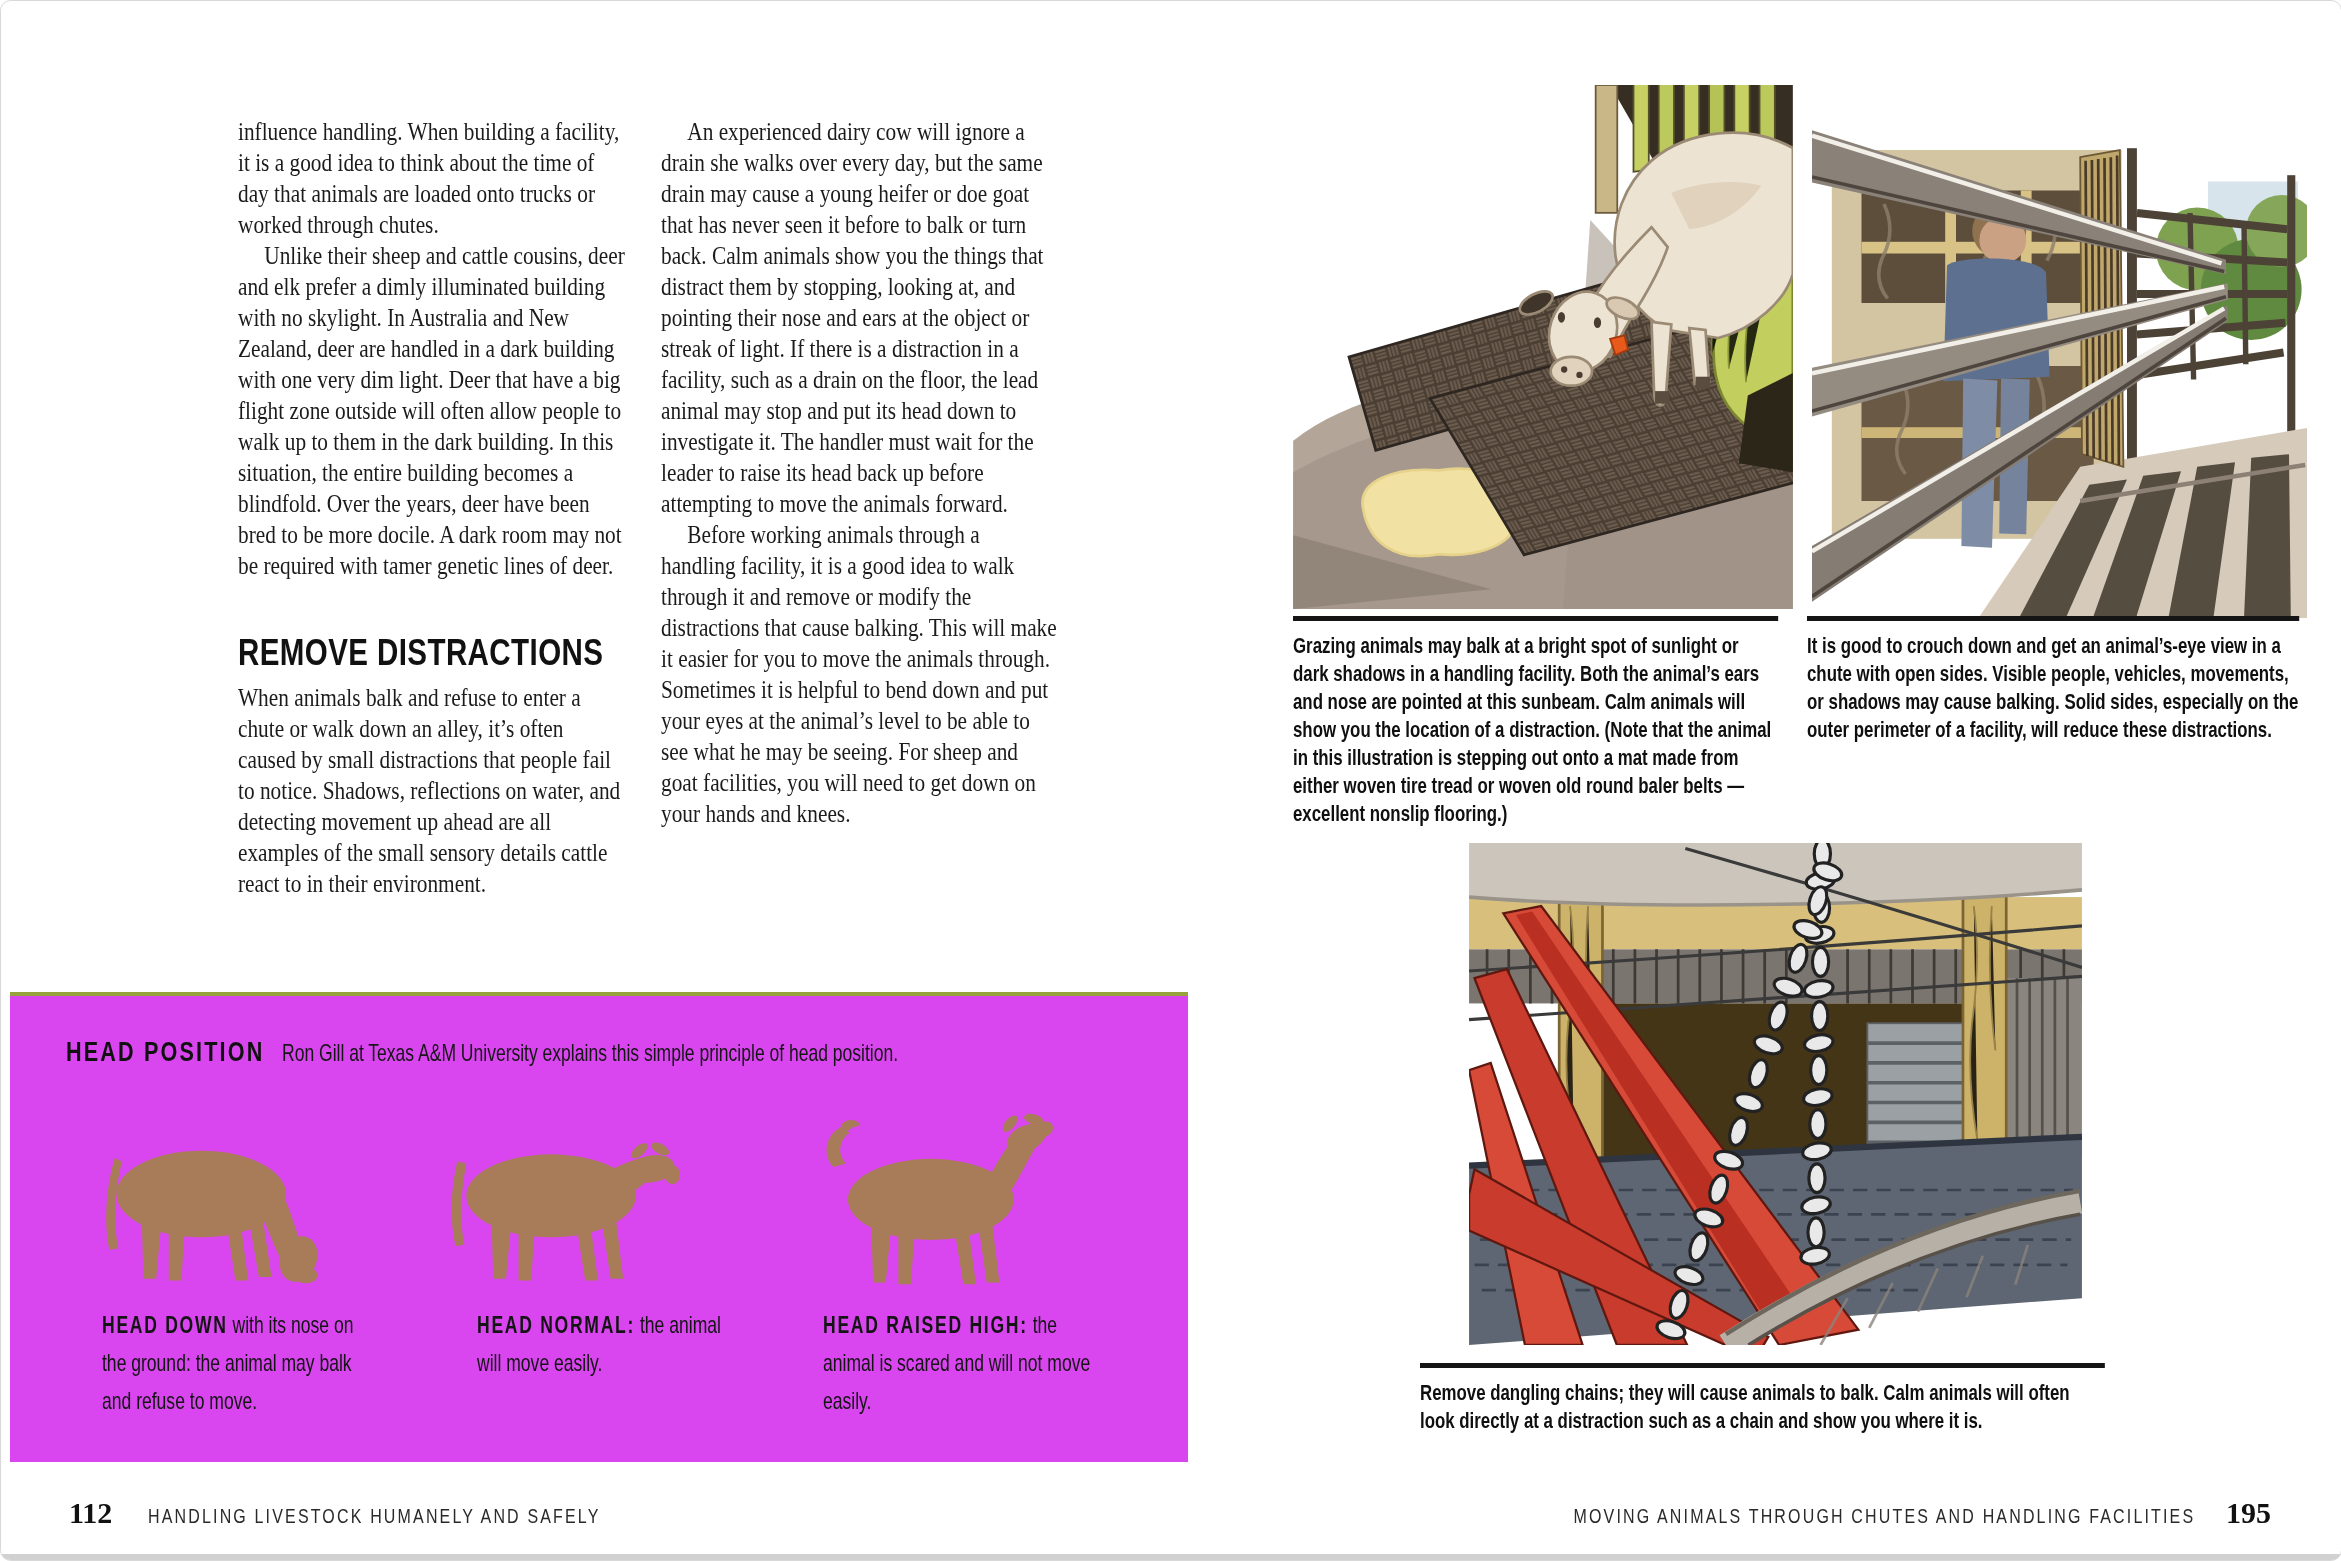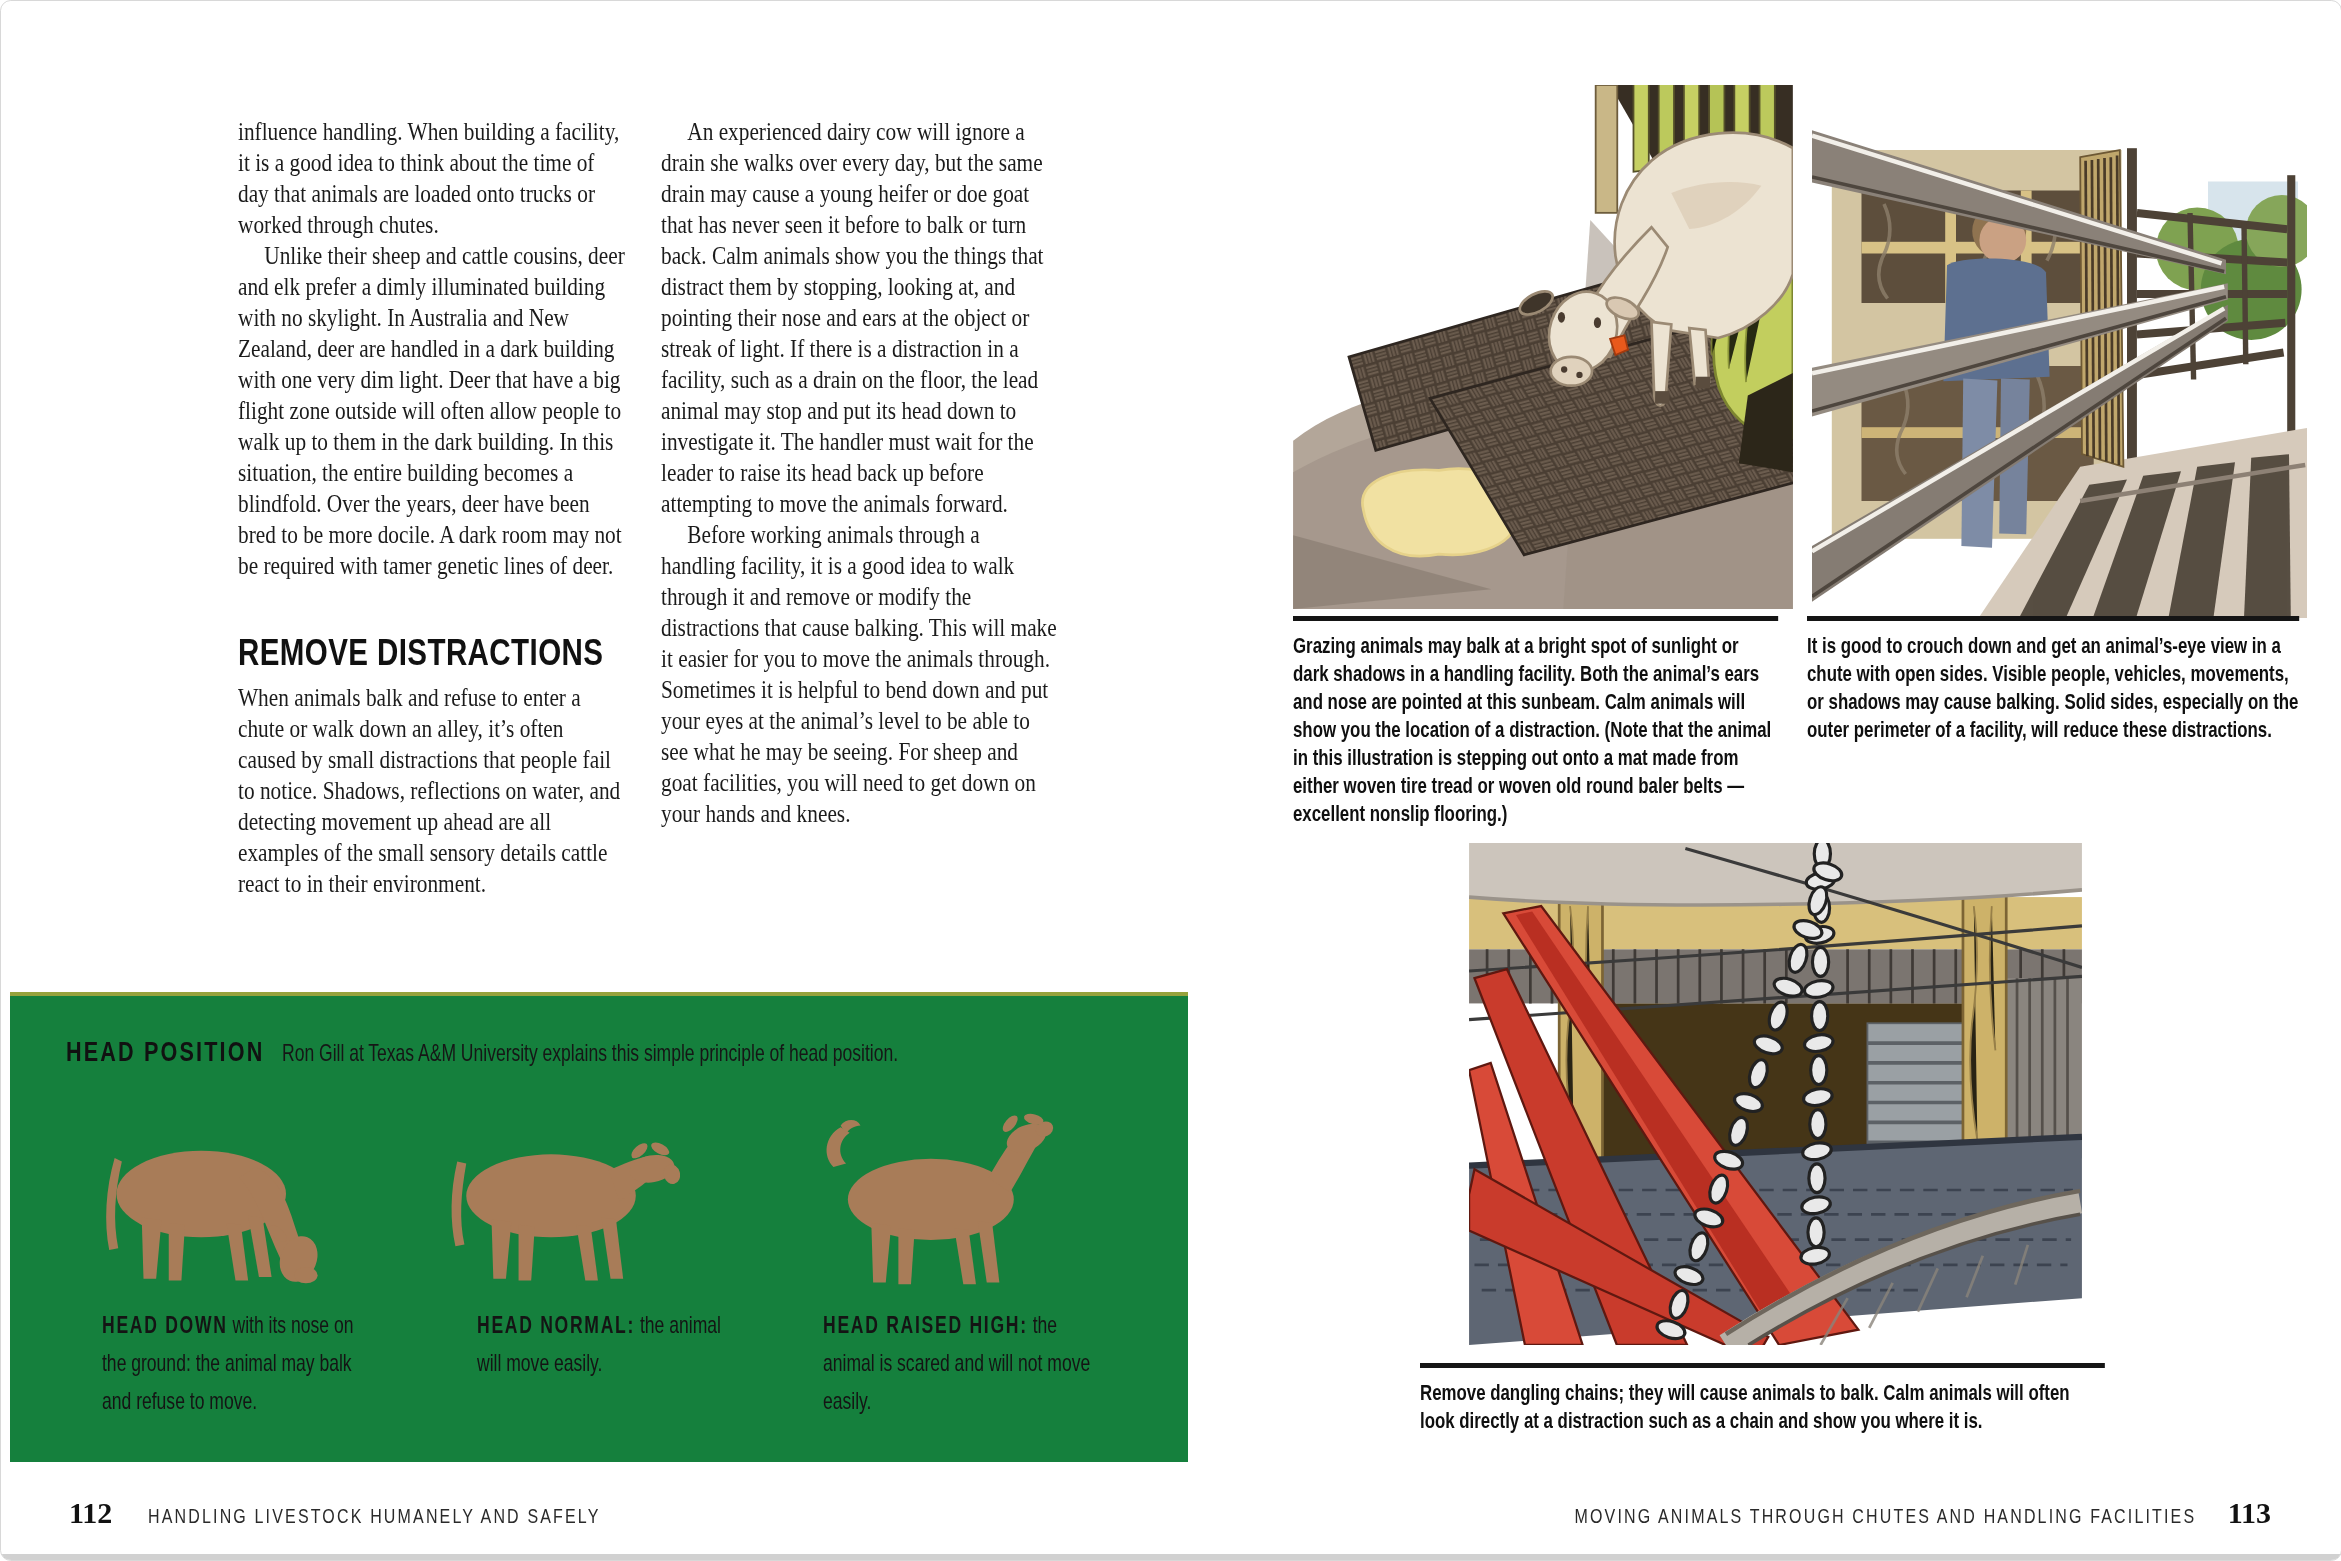--- a/index.html
+++ b/index.html
@@ -28,21 +28,21 @@
   .sect-heading{
     font-family:"Liberation Sans",sans-serif;
     font-weight:bold;font-size:36px;line-height:40px;
     letter-spacing:0.5px;color:#111;
     margin:52px 0 9px 0;
   }
 
   
   .panel{
     position:absolute;left:9px;top:991px;width:1178px;height:470px;
-    background:#15803d;border-top:4.5px solid #96a23c;box-sizing:border-box;
+    background:#d946ef;border-top:4.5px solid #96a23c;box-sizing:border-box;
   }
   .panel-head{position:absolute;left:56px;top:41px;white-space:nowrap;
     font-family:"Liberation Sans",sans-serif;}
   .panel-label{font-weight:bold;font-size:27px;letter-spacing:2.7px;color:#111;
     display:inline-block;transform:scaleX(.8);transform-origin:0 0;}
   .panel-intro{font-size:24px;color:#161616;display:inline-block;
     transform:scaleX(.73);transform-origin:0 0;margin-left:-36px;}
   .cow{position:absolute;top:115px;width:239px;height:176px;}
   .cow1{left:83px;} .cow2{left:431px;} .cow3{left:809px;}
   .pcap{
@@ -402,17 +402,17 @@
 <div class="figcap cap-cow">Grazing animals may balk at a bright spot of sunlight or dark shadows in a handling facility. Both the animal’s ears and nose are pointed at this sunbeam. Calm animals will show you the location of a distraction. (Note that the animal in this illustration is stepping out onto a mat made from either woven tire tread or woven old round baler belts — excellent nonslip flooring.)</div>
 <div class="figcap cap-chute">It is good to crouch down and get an animal’s-eye view in a chute with open sides. Visible people, vehicles, movements, or shadows may cause balking. Solid sides, especially on the outer perimeter of a facility, will reduce these distractions.</div>
 <div class="figcap cap-chain">Remove dangling chains; they will cause animals to balk. Calm animals will often look directly at a distraction such as a chain and show you where it is.</div>
 
 <div class="footer footer-left">
   <span class="pagenum">112</span>
   <span class="runtext">HANDLING LIVESTOCK HUMANELY AND SAFELY</span>
 </div>
 <div class="footer footer-right">
   <span class="runtext">MOVING ANIMALS THROUGH CHUTES AND HANDLING FACILITIES</span>
-  <span class="pagenum">113</span>
+  <span class="pagenum">195</span>
 </div>
 
 <div class="bottom-edge"></div>
 
 
 </body></html>

